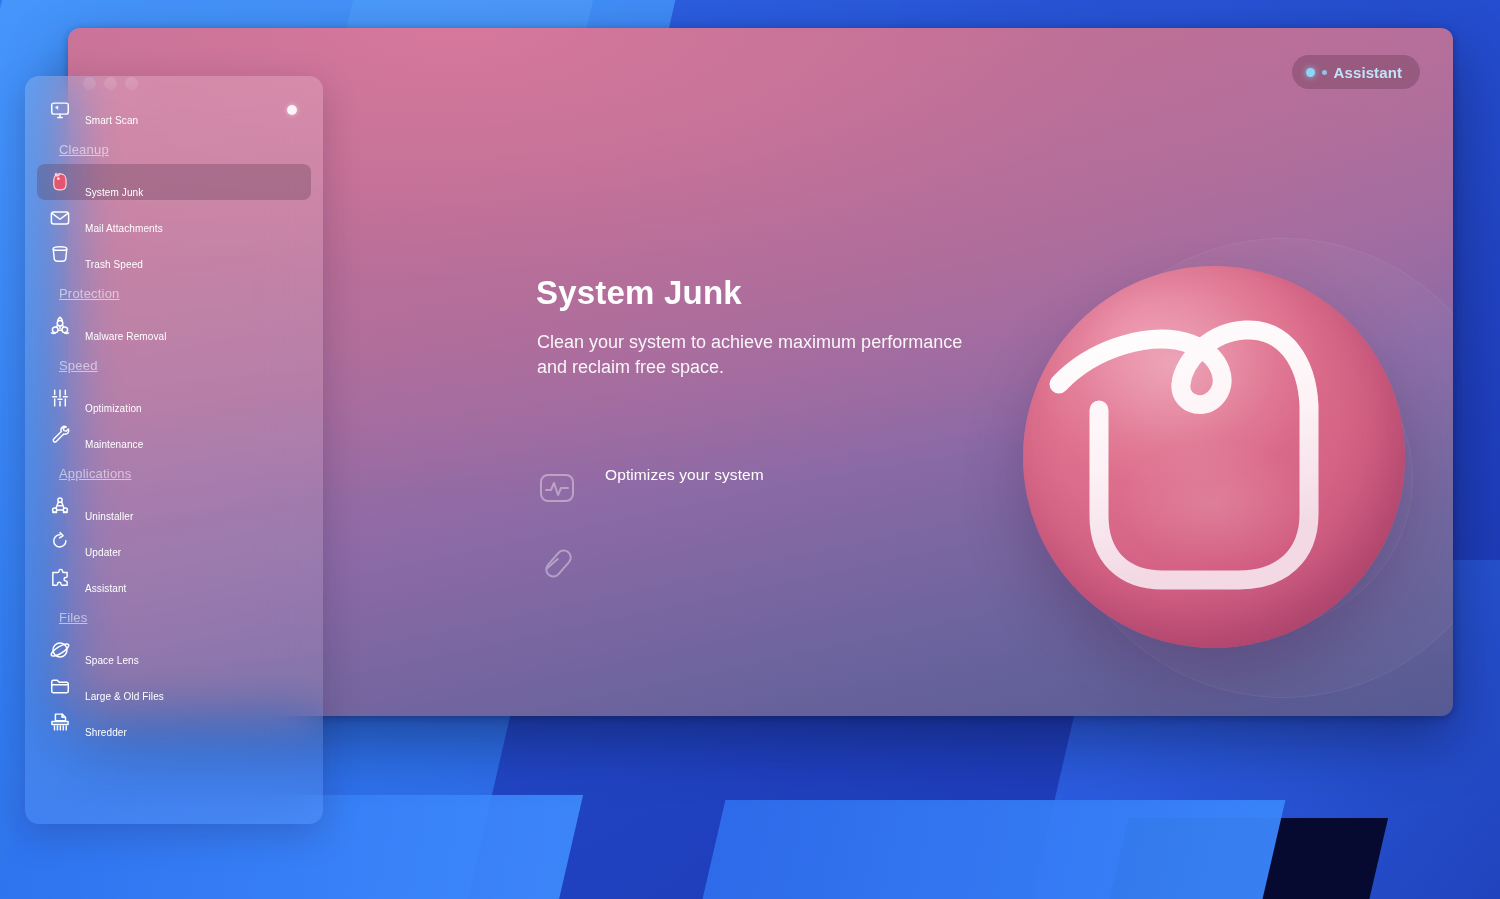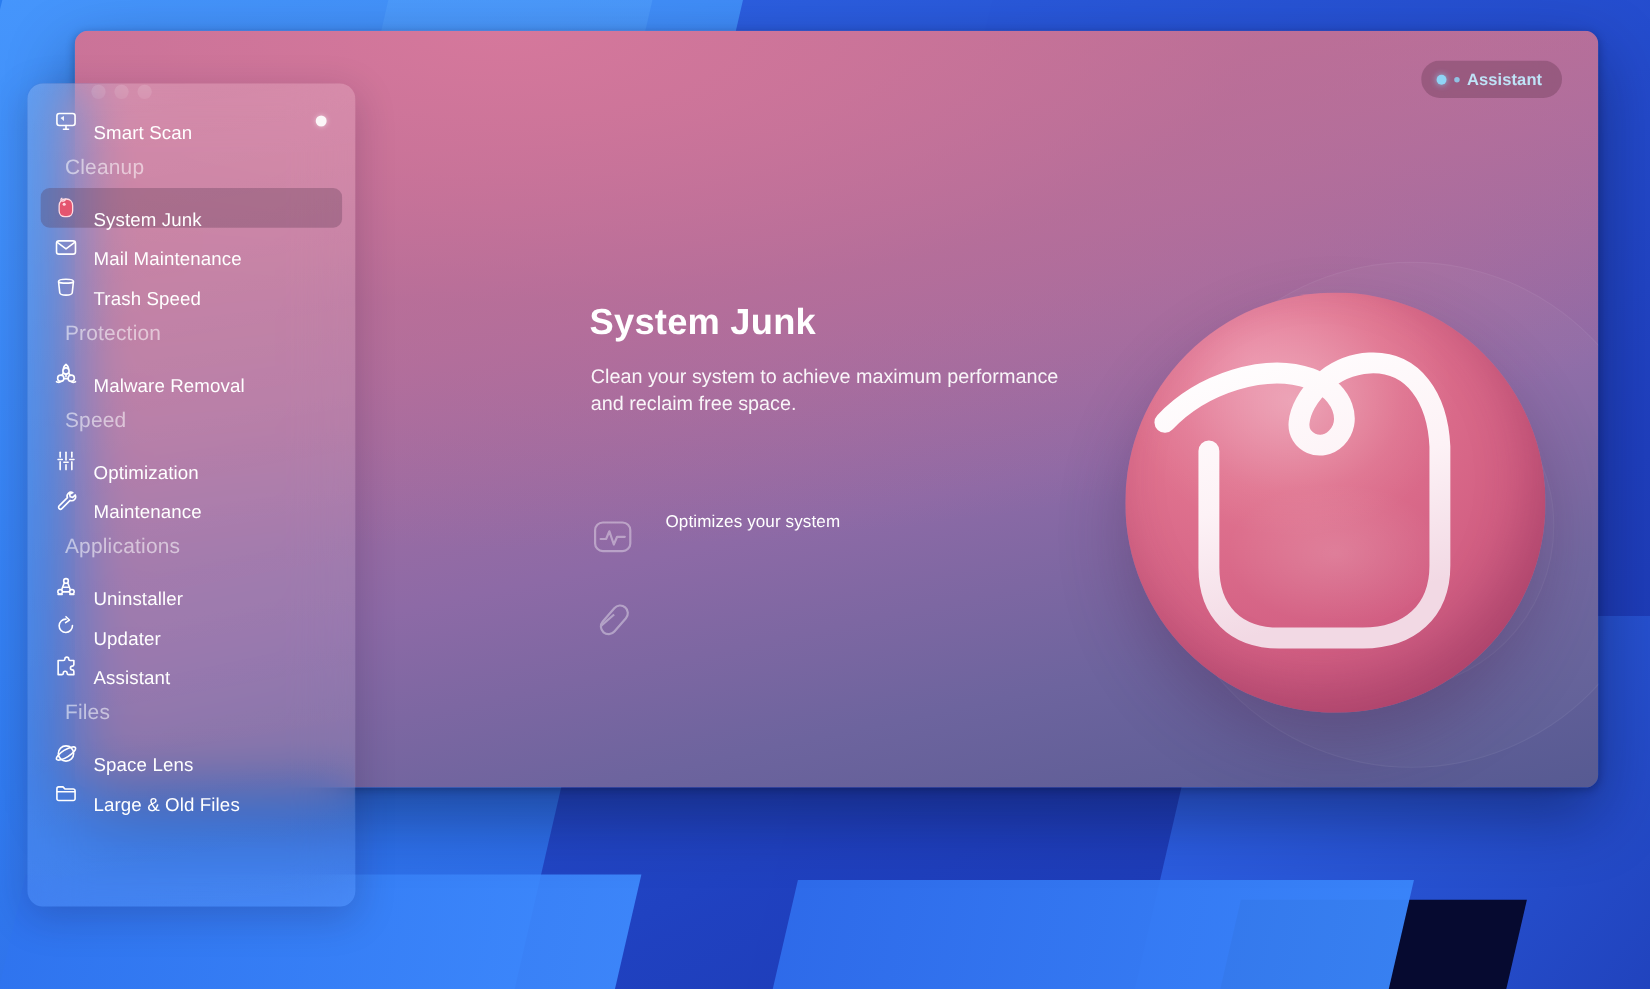--- a/index.html
+++ b/index.html
@@ -74,24 +74,24 @@
     padding:0; z-index:20; overflow:hidden;
   }
   .nav-row{
     position:relative; display:flex; align-items:center; height:36px;
     margin:0 12px; padding:0 10px; border-radius:8px; color:#fff;
   }
   .nav-row.selected{ background:rgba(86,54,80,0.30); }
   .nav-ico{ width:26px; height:22px; flex:0 0 26px; display:flex; align-items:center; justify-content:center;
             margin-right:12px; }
   .nav-ico svg{ display:block; }
-  .nav-label{ font-size:17px; color:#ffffff; letter-spacing:.1px; white-space:nowrap;margin-top:21px; }
+  .nav-label{ font-size:10px; color:#ffffff; letter-spacing:.1px; white-space:nowrap;margin-top:21px; }
   .nav-badge{ position:absolute; right:14px; width:10px; height:10px; border-radius:50%;
               background:rgba(255,255,255,0.92); box-shadow:0 0 5px rgba(255,255,255,.5); }
-  .nav-group{ font-size:19px; color:rgba(255,255,255,0.55); margin:0 0 0 34px; letter-spacing:.2px; }
+  .nav-group{ font-size:13px; color:rgba(255,255,255,0.55); margin:0 0 0 34px; letter-spacing:.2px;text-decoration:underline; }
   .sp-top{ height:16px; } .sp-grp{ height:14px; } .sp-grp-b{ height:7px; }
 
   
   #main{ position:absolute; left:323px; top:56px; right:0; bottom:0; }
   #page-title{
     position:absolute; left:145px; top:190px; font-size:33px; font-weight:bold;
     color:#ffffff; letter-spacing:.2px;
   }
   #page-subtitle{
     position:absolute; left:146px; top:246px; width:430px;
@@ -242,21 +242,21 @@
         </span>
         <span class="nav-label">System Junk</span>
       </div>
       <div class="nav-row">
         <span class="nav-ico">
           <svg width="22" height="22" viewBox="0 0 24 24" fill="none" stroke="#ffffff" stroke-width="1.6" stroke-linecap="round" stroke-linejoin="round">
             <rect x="2.6" y="5.4" width="18.8" height="13.2" rx="2.4"></rect>
             <path d="M3.4 7 L12 13.4 L20.6 7"></path>
           </svg>
         </span>
-        <span class="nav-label">Mail Maintenance</span>
+        <span class="nav-label">Mail Attachments</span>
       </div>
       <div class="nav-row">
         <span class="nav-ico">
           <svg width="22" height="22" viewBox="0 0 24 24" fill="none" stroke="#ffffff" stroke-width="1.6" stroke-linecap="round" stroke-linejoin="round">
             <path d="M4.6 6.4 C4.6 5.1 8 4.2 12 4.2 C16 4.2 19.4 5.1 19.4 6.4 L18.2 17.6 C18 19.2 15.4 20 12 20 C8.6 20 6 19.2 5.8 17.6 Z"></path>
             <path d="M4.8 7.2 C6.6 8.3 17.4 8.3 19.2 7.2"></path>
           </svg>
         </span>
         <span class="nav-label">Trash Speed</span>
       </div>
@@ -358,14 +358,29 @@
       </div>
       <div class="nav-row">
         <span class="nav-ico">
           <svg width="22" height="22" viewBox="0 0 24 24" fill="none" stroke="#ffffff" stroke-width="1.6" stroke-linecap="round" stroke-linejoin="round">
             <path d="M3 7.6 a1.8 1.8 0 0 1 1.8-1.8 H9 l2 2.2 h8.2 a1.8 1.8 0 0 1 1.8 1.8 v7.8 a1.8 1.8 0 0 1-1.8 1.8 H4.8 A1.8 1.8 0 0 1 3 17.6 Z"></path>
             <path d="M3.4 10.6 H20.6"></path>
           </svg>
         </span>
         <span class="nav-label">Large &amp; Old Files</span>
       </div>
+      <div class="nav-row">
+        <span class="nav-ico">
+          <svg width="22" height="22" viewBox="0 0 24 24" fill="none" stroke="#ffffff" stroke-width="1.6" stroke-linecap="round" stroke-linejoin="round">
+            <path d="M7 3.4 h7.4 L18 7 v3.6 H7 Z"></path>
+            <path d="M14.2 3.6 v3.3 h3.4"></path>
+            <path d="M3.2 11.4 h17.6 v3.4 H3.2 Z"></path>
+            <path d="M6 16.4 v4.2"></path>
+            <path d="M9.2 16.4 v4.2"></path>
+            <path d="M12.4 16.4 v4.2"></path>
+            <path d="M15.6 16.4 v4.2"></path>
+            <path d="M18.8 16.4 v4.2"></path>
+          </svg>
+        </span>
+        <span class="nav-label">Shredder</span>
+      </div>
     </div>
 </div>
 
 </body></html>

